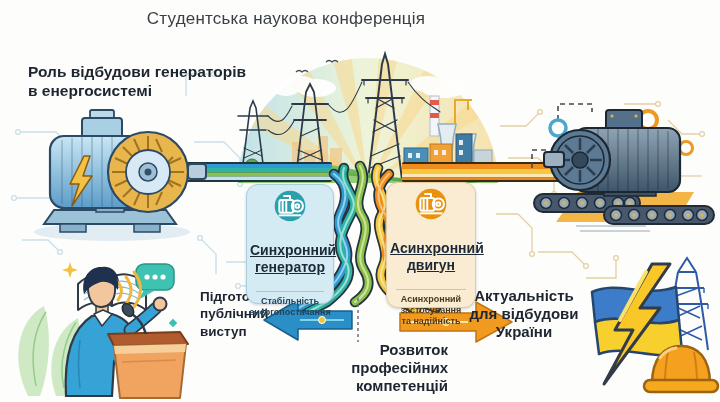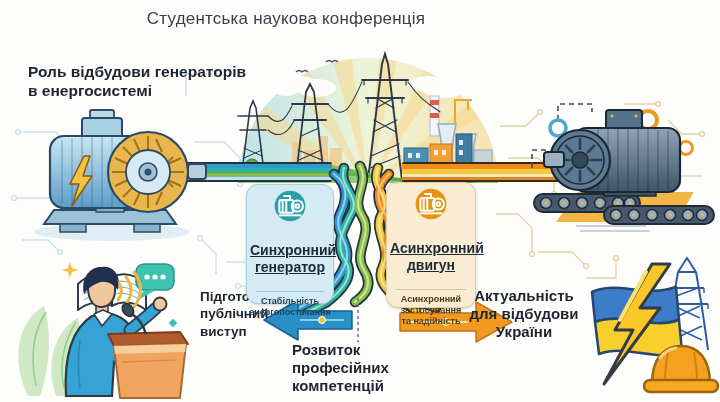--- a/index.html
+++ b/index.html
@@ -7,21 +7,21 @@
          font-family:"Liberation Sans",sans-serif;}
   .scene{position:absolute;left:0;top:0;}
   .title{position:absolute;top:9px;left:0;width:572px;text-align:center;
          font-size:17px;font-weight:normal;color:#3a3f45;letter-spacing:.2px;}
   .topic{position:absolute;font-weight:bold;color:#1d2531;font-size:15.5px;
          line-height:1.24;white-space:pre-line;}
   .topic.left{left:28px;top:62px;width:262px;}
   .topic.right{left:478px;top:66px;width:230px;text-align:center;}
   .label{position:absolute;font-weight:bold;color:#1d2531;white-space:pre-line;}
   .label.bl{left:200px;top:288px;width:118px;font-size:13.5px;line-height:1.28;}
-  .label.bc{left:292px;top:341px;width:156px;font-size:15px;line-height:1.2;text-align:left;}
+  .label.bc{left:292px;top:341px;width:156px;font-size:15px;line-height:1.2;text-align:right;}
   .label.br{left:448px;top:287px;width:152px;font-size:15px;line-height:1.2;text-align:center;}
   .card{position:absolute;border-radius:12px;text-align:center;
         box-shadow:0 1px 3px rgba(30,60,80,.22);}
   .card.sync{left:246px;top:184px;width:86px;height:118px;background:#d5ebf3;border:1px solid #a9cedd;}
   .card.async{left:386px;top:182px;width:88px;height:124px;background:#f9ecd2;border:1px solid #e2cc9c;}
   .card .icon{margin-top:5px;}
   .card h4{margin:16px 3px;font-size:14px;line-height:1.18;color:#1c2a38;white-space:pre-line;text-decoration:underline;}
   .card .div{height:1px;margin:4px 9px;}
   .sync .div{background:#a3c8d6;}
   .async .div{background:#dcc48f;}

